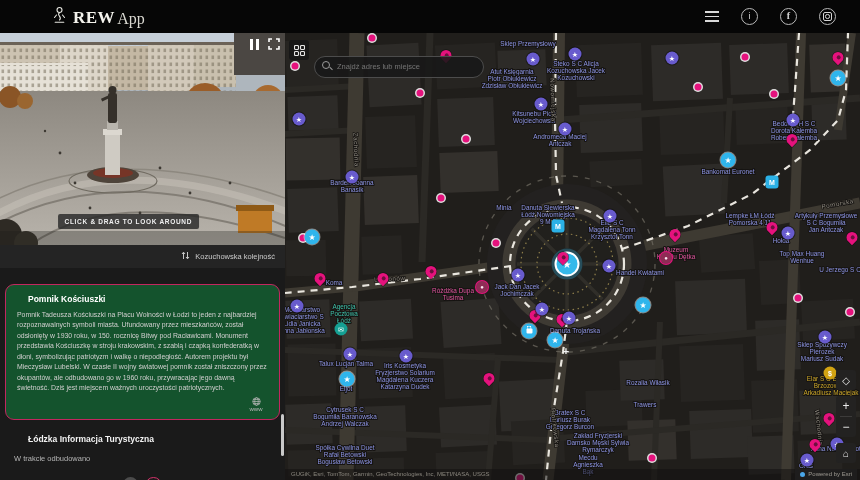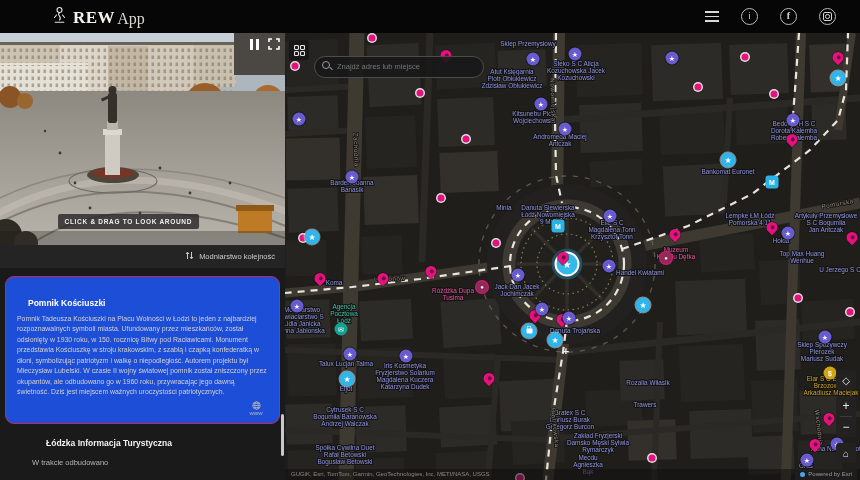--- a/index.html
+++ b/index.html
@@ -21,26 +21,26 @@
   
   .left{position:absolute;top:33px;left:0;width:285px;height:447px;background:#1a1a1a;display:flex;flex-direction:column;z-index:30}
   .viewer{position:relative;height:212px;flex:none;overflow:hidden;background:#888;cursor:grab}
   .viewer svg{display:block}
   .pv-controls{position:absolute;top:5px;right:5px;display:flex;gap:9px;align-items:center}
   .pv-btn{cursor:pointer;display:flex;align-items:center;justify-content:center}
   .hint-label{position:absolute;left:50%;top:181px;transform:translateX(-60%);background:rgba(38,38,38,.8);color:#f0f0f0;font-size:6.5px;font-weight:bold;letter-spacing:.7px;padding:4px 7px;border-radius:2px;white-space:nowrap}
 
   .order-bar{height:23px;flex:none;background:#242424;display:flex;align-items:center;justify-content:flex-end;padding-right:10px;gap:5px;color:#cbcbcb;font-size:7.5px;cursor:pointer}
 
-  .card{margin:8px 5px 6px;background:#1d4ed8;border:1px solid #c2275f;border-radius:9px;padding:21px 11px 7px;color:#d6d4d4;cursor:pointer;flex:none}
+  .card{margin:16px 5px 6px;background:#14532d;border:1px solid #c2275f;border-radius:9px;padding:9px 11px 7px;color:#d6d4d4;cursor:pointer;flex:none}
   .card-title{font-size:8.5px;font-weight:bold;color:#fff;margin:0 0 6px;padding-left:11px}
   .card-body{font-size:6.9px;line-height:1.52;color:#d2d0d0}
   .card-www{display:flex;flex-direction:column;align-items:center;margin-left:auto;width:24px;color:#b9b9b9;font-size:6px;margin-top:3px;cursor:pointer}
 
-  .info-sec{padding:8px 32px 0;flex:none}
+  .info-sec{padding:8px 14px 0;flex:none}
   .info-title{font-size:8.5px;font-weight:bold;color:#f2f2f2;padding-left:14px}
   .info-status{font-size:7.5px;color:#b4b4b4;margin-top:10px}
 
   .nav-area{margin-top:14px;flex:none}
   .nav-circles{display:flex;justify-content:center;gap:7px}
   .circ{width:15px;height:15px;border-radius:50%;display:flex;align-items:center;justify-content:center;cursor:pointer}
   .circ.up{background:#4b4b4b}
   .circ.down{border:1.3px solid #d6336c}
   .scroll-thumb{position:absolute;right:1px;bottom:24px;width:3px;height:42px;background:#c9c9c9;border-radius:2px;cursor:pointer;z-index:5}
 
@@ -200,21 +200,21 @@
       <div class="hint-label">CLICK &amp; DRAG TO LOOK AROUND</div>
     </div>
 
     <div class="order-bar">
       <span>
         <svg width="9" height="9" viewBox="0 0 9 9" stroke="#c9c9c9" stroke-width="1" fill="none">
             <path d="M2.5,8 V1.5 M1,3 L2.5,1.2 L4,3"></path>
             <path d="M6.5,1 V7.5 M5,6 L6.5,7.8 L8,6"></path>
           </svg>
       </span>
-      <span>Modniarstwo kolejność</span>
+      <span>Kozuchowska kolejność</span>
     </div>
 
     <div class="card">
       <div class="card-title">Pomnik Kościuszki</div>
       <div class="card-body">Pomnik Tadeusza Kościuszki na Placu Wolności w Łodzi to jeden z najbardziej rozpoznawalnych symboli miasta. Ufundowany przez mieszkańców, został odsłonięty w 1930 roku, w 150. rocznicę Bitwy pod Racławicami. Monument przedstawia Kościuszkę w stroju krakowskim, z szablą i czapką konfederatką w dłoni, symbolizując patriotyzm i walkę o niepodległość. Autorem projektu był Mieczysław Lubelski. W czasie II wojny światowej pomnik został zniszczony przez okupantów, ale odbudowano go w 1960 roku, przywracając jego dawną świetność. Dziś jest miejscem ważnych uroczystości patriotycznych.</div>
       <div class="card-www">
         <svg width="9" height="9" viewBox="0 0 10 10" fill="none" stroke="#b9b9b9" stroke-width=".8">
           <circle cx="5" cy="5" r="4.2"></circle>
             <ellipse cx="5" cy="5" rx="2" ry="4.2"></ellipse>
             <path d="M.8,5 h8.4 M1.5,2.8 h7 M1.5,7.2 h7"></path>

